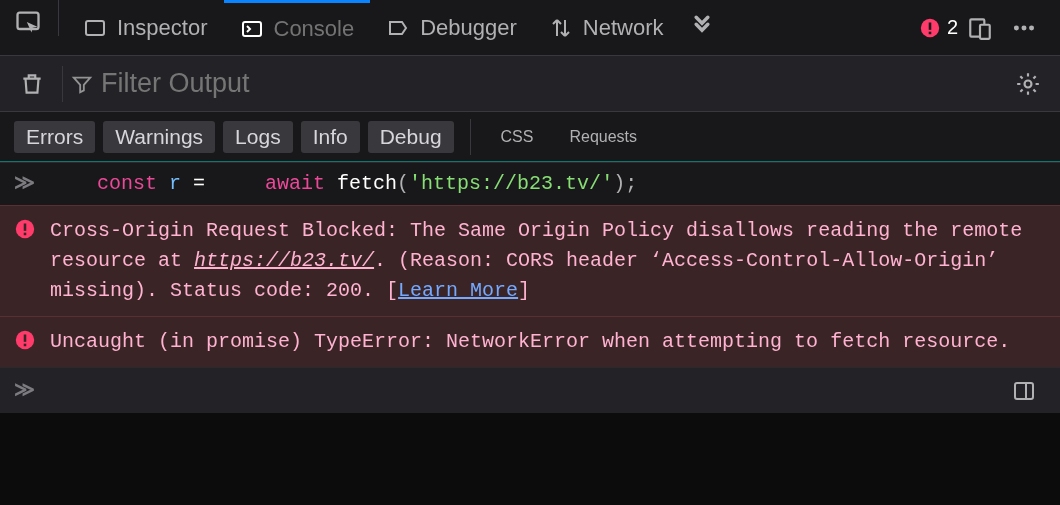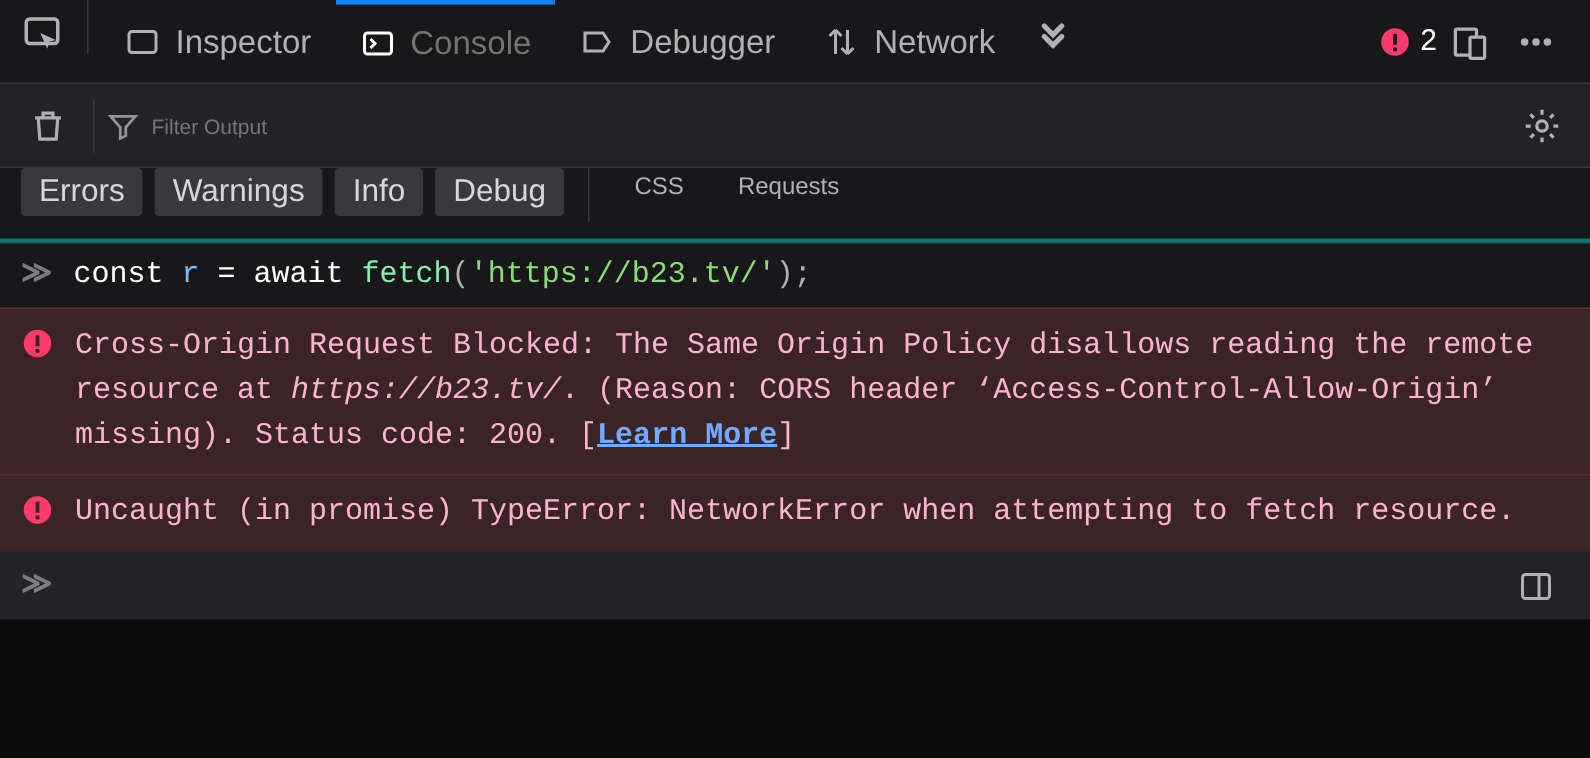--- a/index.html
+++ b/index.html
@@ -48,70 +48,70 @@
     height:56px;
     background:#232327;
     border-bottom:1px solid #38383d;
     display:flex; align-items:center;
     padding:0 10px;
   }
   .vsep { width:1px; height:36px; background:#38383d; margin:0 8px; }
   .filter-input {
     flex:1;
     background:transparent; border:none; outline:none;
-    color:#e5e5e5; font-size:14px;
+    color:#e5e5e5; font-size:27px;
     padding:6px 8px;
   }
   .filter-funnel { display:flex; align-items:center; gap:10px; color:#939395; }
 
   
   .catbar {
     height:50px;
     background:#18181a;
-    border-bottom:3px solid #0f766e;
-    display:flex; align-items:flex-start;
+    border-bottom:1px solid #0f766e;
+    display:flex; align-items:center;
     padding:0 14px;
     gap:8px;
   }
   .pill {
     background:#38383d; color:#d7d7db;
     padding:4px 12px; border-radius:3px;
     font-size:21px; cursor:pointer;
   }
   .catlink { color:#b1b1b3; font-size:16px; padding:4px 14px; cursor:pointer; }
 
   
   .mono { font-family: "SFMono-Regular", Consolas, "Liberation Mono", Menlo, monospace; font-size:20px; }
   .row-in {
     display:flex; align-items:flex-start;
     padding:8px 14px;
     background:#18181a;
     border-top:1px solid #2a2a2e;
   }
   .prompt-chevrons { color:#7c7c80; margin-right:14px; font-weight:bold; font-size:20px; line-height:26px;}
   .codeline { white-space:pre; line-height:26px;}
-  .tk-kw { color:#ffffff; } 
+  .tk-kw { color:#ec4899;margin-left:48px; } 
   .tk-var { color:#75bfff; }
-  .tk-fn { color:#86efac; }
+  .tk-fn { color:#ffffff; }
   .tk-str { color:#86de74; }
   .tk-punc { color:#b1b1b3; }
   .tk-op { color:#ffffff; }
 
   .row-err {
     display:flex; align-items:flex-start;
     padding:10px 14px;
     background:#3b2426;
     border-top:1px solid #5a2f33;
     color:#ffb3d1;
     line-height:30px;
   }
   .erricon { flex:0 0 auto; margin-right:14px; margin-top:2px; }
   .errtext { flex:1; }
-  .errtext a.ul { font-style:italic; color:#ffb3d1; }
-  .errtext a.learn { text-decoration:underline; color:#74a9ff;font-weight:bold; }
+  .errtext a.ul { text-decoration:underline; font-style:italic; color:#ffb3d1; }
+  .errtext a.learn { text-decoration:underline; color:#74a9ff; }
 
   .row-empty {
     display:flex; align-items:center;
     padding:8px 14px;
     background:#232327;
     border-top:1px solid #2a2a2e;
     height:46px;
   }
   .side-toggle { margin-left:auto; }
 
@@ -213,20 +213,21 @@
     <svg width="26" height="26" viewBox="0 0 24 24" fill="none" stroke="#b1b1b3" stroke-width="2">
         <circle cx="12" cy="12" r="3.2"></circle>
         <path d="M12 2 v3 M12 19 v3 M2 12 h3 M19 12 h3 M4.9 4.9 l2.1 2.1 M17 17 l2.1 2.1 M4.9 19.1 l2.1 -2.1 M17 7 l2.1 -2.1"></path>
       </svg>
   </div>
 </div>
 
 <div class="catbar">
   <div class="pill">Errors</div>
   <div class="pill">Warnings</div>
+  <div class="pill">Logs</div>
   <div class="pill">Info</div>
   <div class="pill">Debug</div>
   <div class="vsep"></div>
   <div class="catlink">CSS</div>
   <div class="catlink">Requests</div>
 </div>
 
 <div class="row-in mono">
   <span class="prompt-chevrons">≫</span>
   <span class="codeline"><span class="tk-kw">const</span> <span class="tk-var">r</span> <span class="tk-op">=</span> <span class="tk-kw">await</span> <span class="tk-fn">fetch</span><span class="tk-punc">(</span><span class="tk-str">'https://b23.tv/'</span><span class="tk-punc">)</span><span class="tk-punc">;</span></span>

